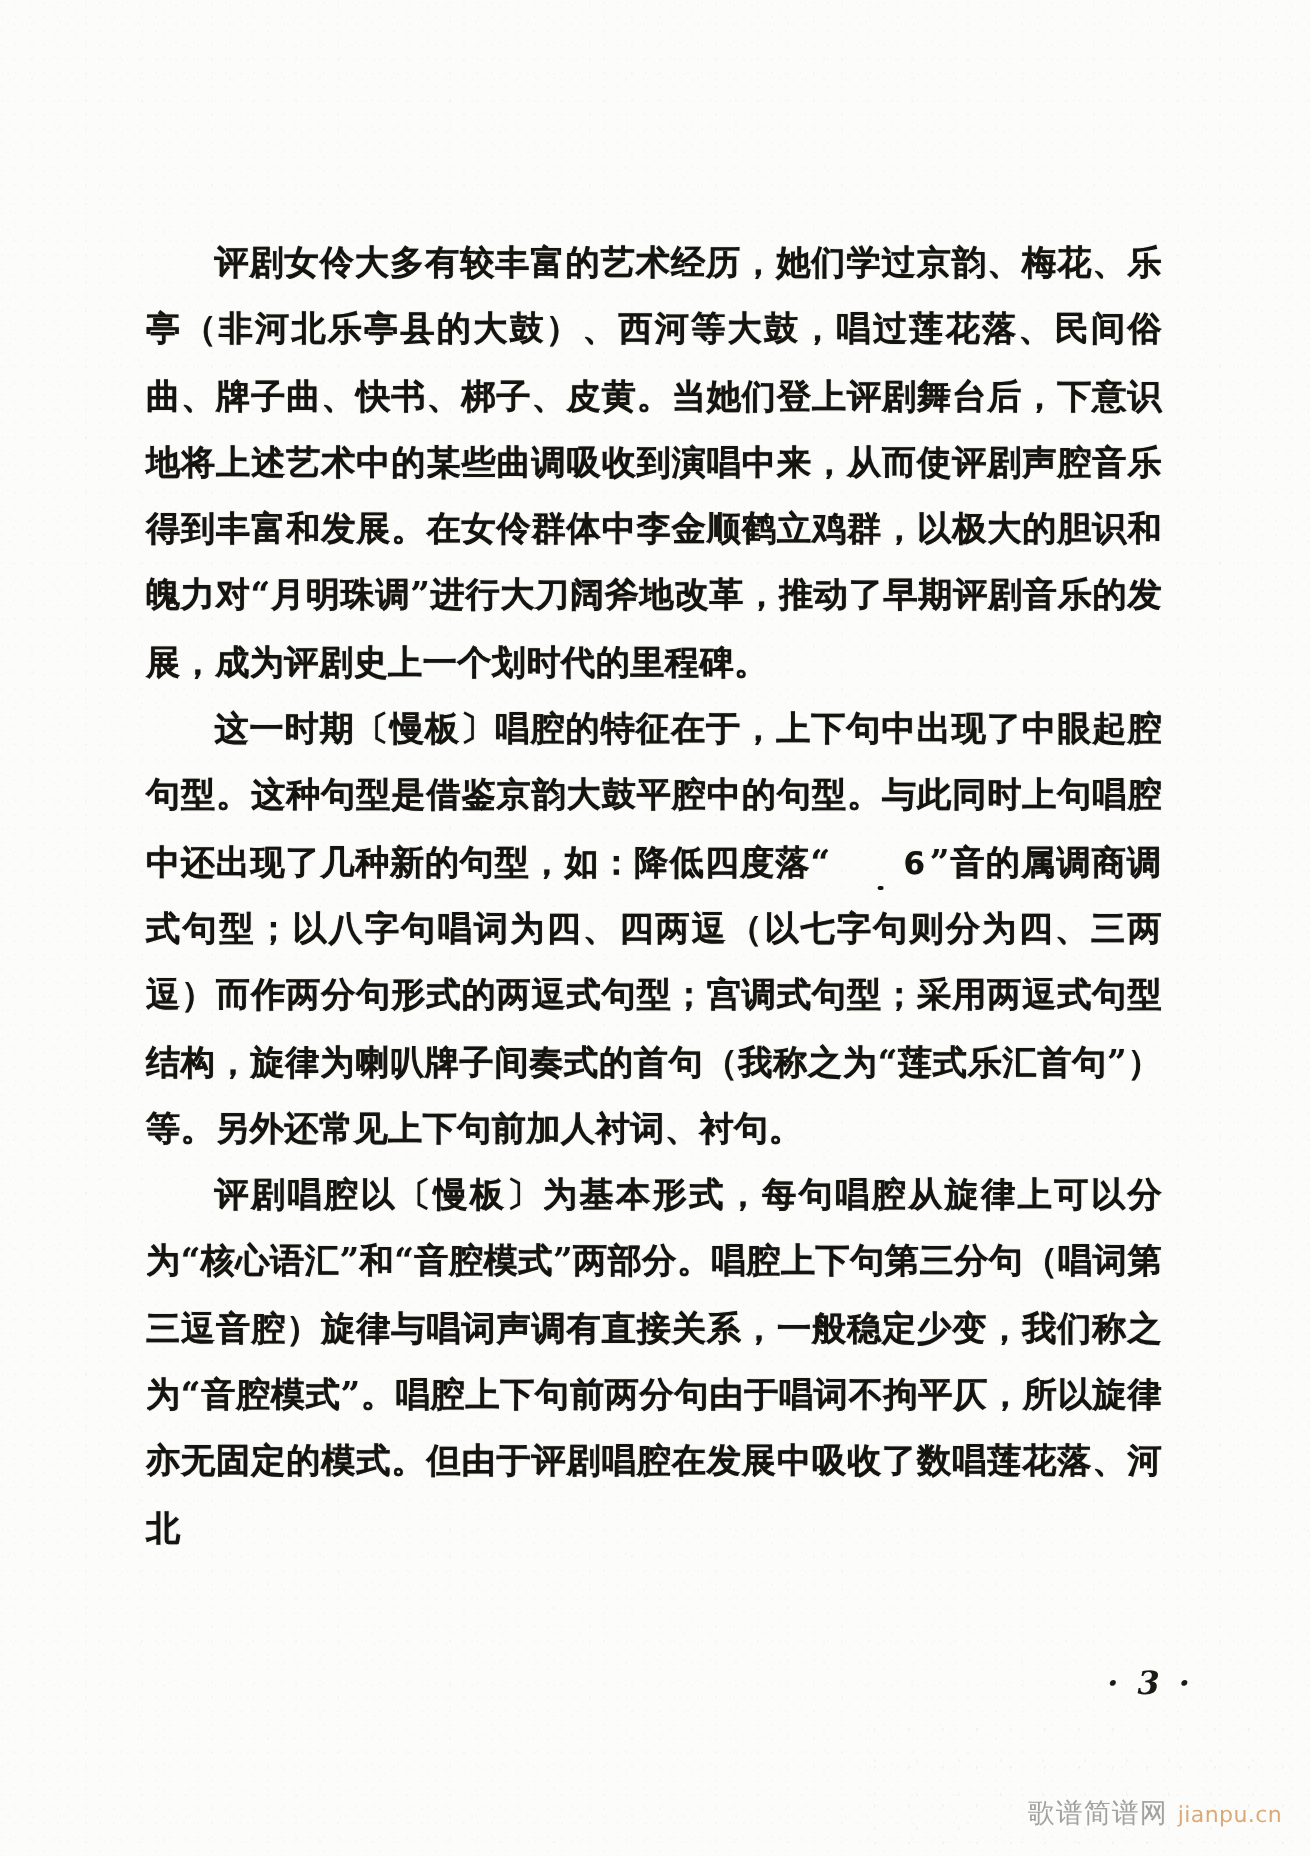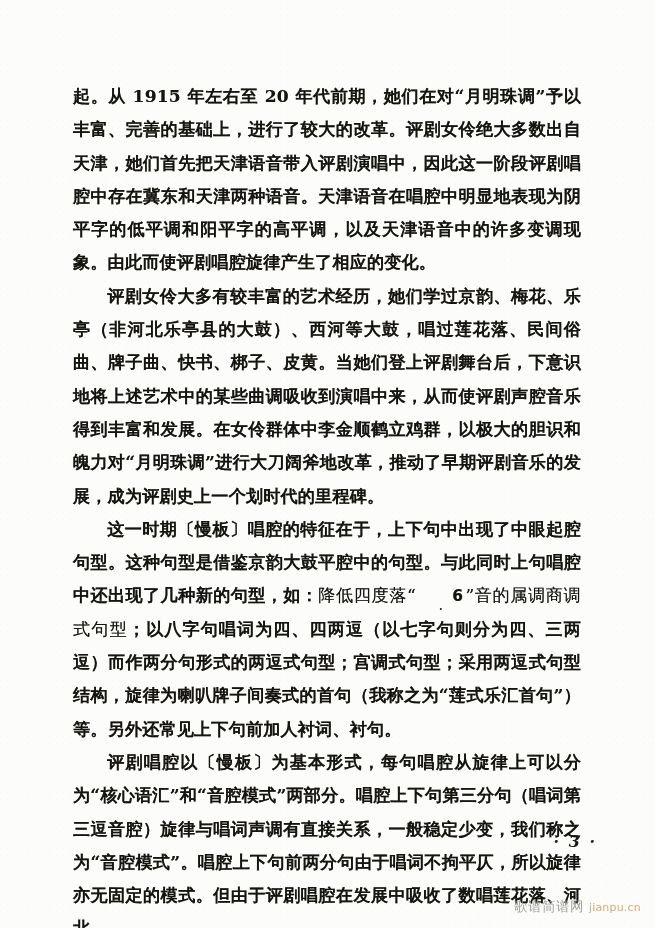--- a/index.html
+++ b/index.html
@@ -50,21 +50,21 @@
     text-shadow: 0 0 0.45px rgba(20,18,14,0.55);
   }
   p.para.first {
     text-indent: 0;
   }
   p.para + p.para {
     margin-top: 0;
   }
 
   .b {
-    font-weight: 400;
+    font-weight: 700;
     letter-spacing: 0.4px;
   }
 
   
   .note {
     display: inline-block;
     position: relative;
     font-family: "DejaVu Sans", sans-serif;
     font-weight: 900;
     font-size: 15.5px;
@@ -133,22 +133,21 @@
     background-size: 17px 19px, 21px 17px;
     pointer-events: none;
   }
 </style>
 </head>
 <body>
 
 <div class="page" style="background-color: rgb(252, 252, 251);">
 
   <div class="text-block">
-    <p class="para first" style="color: rgb(21, 20, 15);"><span>起。从 1915 年左右至 20 年代前期，她们在对“月明珠调”予以丰富、完善的基础上，进行了较大的改革。评剧女伶绝大多数出自天津，她们首先把天津语音带入评剧演唱中，因此这一阶段评剧唱腔中存在冀东和天津两种语音。天津语音在唱腔中明显地表现为阴平字的低平调和阳平字的高平调，以及天津语音中的许多变调现象。由此而使评剧唱腔旋律产生了相应的变化。</span></p>
-    <p class="para" style="color: rgb(21, 20, 15);"><span>评剧女伶大多有较丰富的艺术经历，她们学过京韵、梅花、乐亭（非河北乐亭县的大鼓）、西河等大鼓，唱过莲花落、民间俗曲、牌子曲、快书、梆子、皮黄。当她们登上评剧舞台后，下意识地将上述艺术中的某些曲调吸收到演唱中来，从而使评剧声腔音乐得到丰富和发展。在女伶群体中李金顺鹤立鸡群，以极大的胆识和魄力对“月明珠调”进行大刀阔斧地改革，推动了早期评剧音乐的发展，成为评剧史上一个划时代的里程碑。</span></p>
+    <p class="para" style="color: rgb(21, 20, 15); margin-top: 36px;"><span>评剧女伶大多有较丰富的艺术经历，她们学过京韵、梅花、乐亭（非河北乐亭县的大鼓）、西河等大鼓，唱过莲花落、民间俗曲、牌子曲、快书、梆子、皮黄。当她们登上评剧舞台后，下意识地将上述艺术中的某些曲调吸收到演唱中来，从而使评剧声腔音乐得到丰富和发展。在女伶群体中李金顺鹤立鸡群，以极大的胆识和魄力对“月明珠调”进行大刀阔斧地改革，推动了早期评剧音乐的发展，成为评剧史上一个划时代的里程碑。</span></p>
     <p class="para" style="color: rgb(21, 20, 15);"><span>这一时期〔慢板〕唱腔的特征在于，上下句中出现了中眼起腔句型。这种句型是借鉴京韵大鼓平腔中的句型。与此同时上句唱腔中还出现了几种新的句型，如：</span><span class="b">降低四度落“</span><span class="note b">6</span><span class="b">”音的属调商调式句型</span><span>；以八字句唱词为四、四两逗（以七字句则分为四、三两逗）而作两分句形式的两逗式句型；宫调式句型；采用两逗式句型结构，旋律为喇叭牌子间奏式的首句（我称之为“莲式乐汇首句”）等。另外还常见上下句前加人衬词、衬句。</span></p>
     <p class="para" style="color: rgb(21, 20, 15);"><span>评剧唱腔以〔慢板〕为基本形式，每句唱腔从旋律上可以分为“核心语汇”和“音腔模式”两部分。唱腔上下句第三分句（唱词第三逗音腔）旋律与唱词声调有直接关系，一般稳定少变，我们称之为“音腔模式”。唱腔上下句前两分句由于唱词不拘平仄，所以旋律亦无固定的模式。但由于评剧唱腔在发展中吸收了数唱莲花落、河北</span></p>
   </div>
 
   <div class="folio">· 3 ·</div>
 
   <div class="wm-ghost"></div>
   <div class="watermark">
     <span class="wm-cn" style="color: rgb(154, 154, 150);">歌谱简谱网</span>
     <span class="wm-en" style="color: rgb(216, 163, 107);">jianpu.cn</span>

